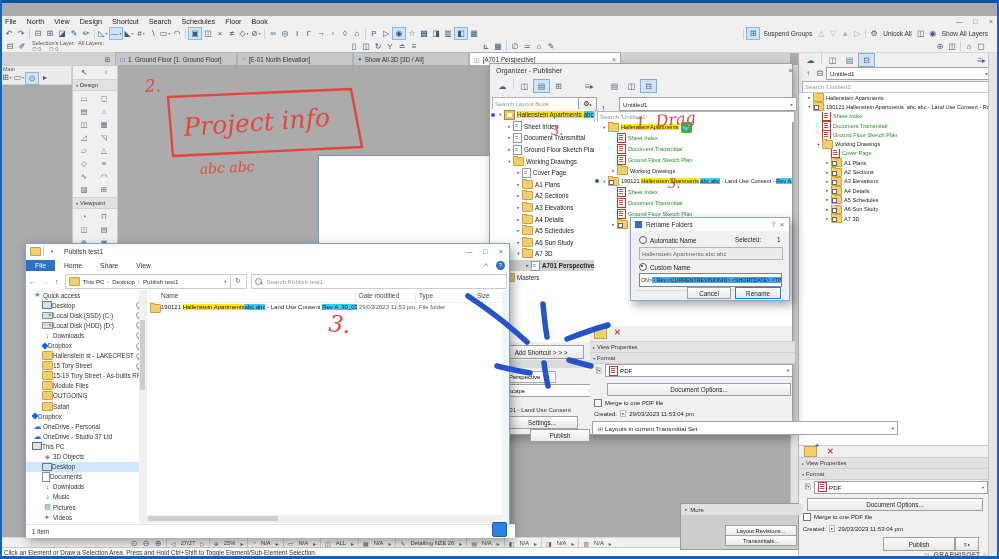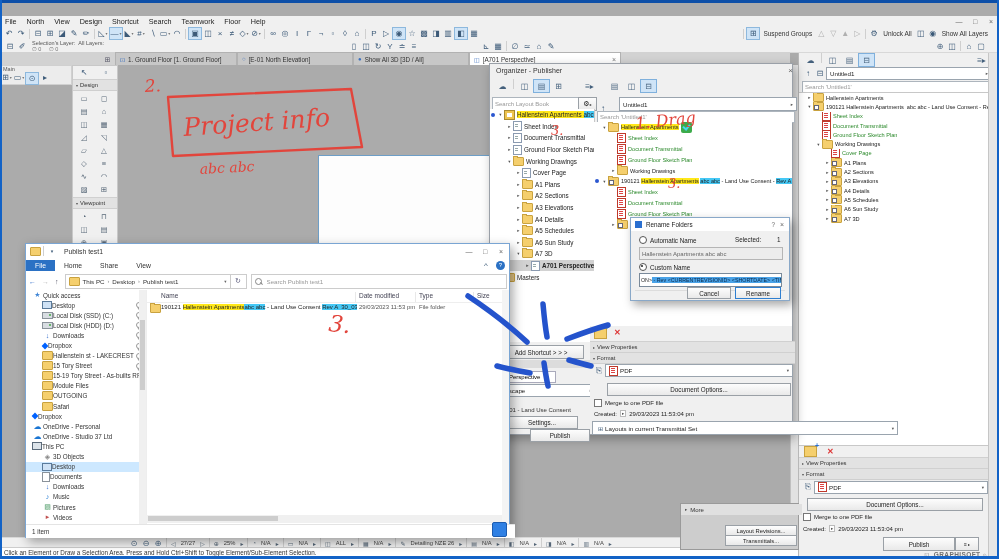--- a/index.html
+++ b/index.html
@@ -238,23 +238,23 @@
 
 
   <div id="menubar" class="abs">
     <span id="menu-items" style="display:flex">
         <span class="menu-item">File</span>
         <span class="menu-item">North</span>
         <span class="menu-item">View</span>
         <span class="menu-item">Design</span>
         <span class="menu-item">Shortcut</span>
         <span class="menu-item">Search</span>
-        <span class="menu-item">Teamwork</span>
+        <span class="menu-item">Schedules</span>
         <span class="menu-item">Floor</span>
-        <span class="menu-item">Help</span>
+        <span class="menu-item">Book</span>
       </span>
     <span class="docctl">
       <span class="wbtn">—</span>
       <span class="wbtn">□</span>
       <span class="wbtn">×</span>
     </span>
   </div>
 
   <div id="tb1" class="abs">
     <span id="tb1-icons" style="display:flex;align-items:center;margin-left:3px;">

